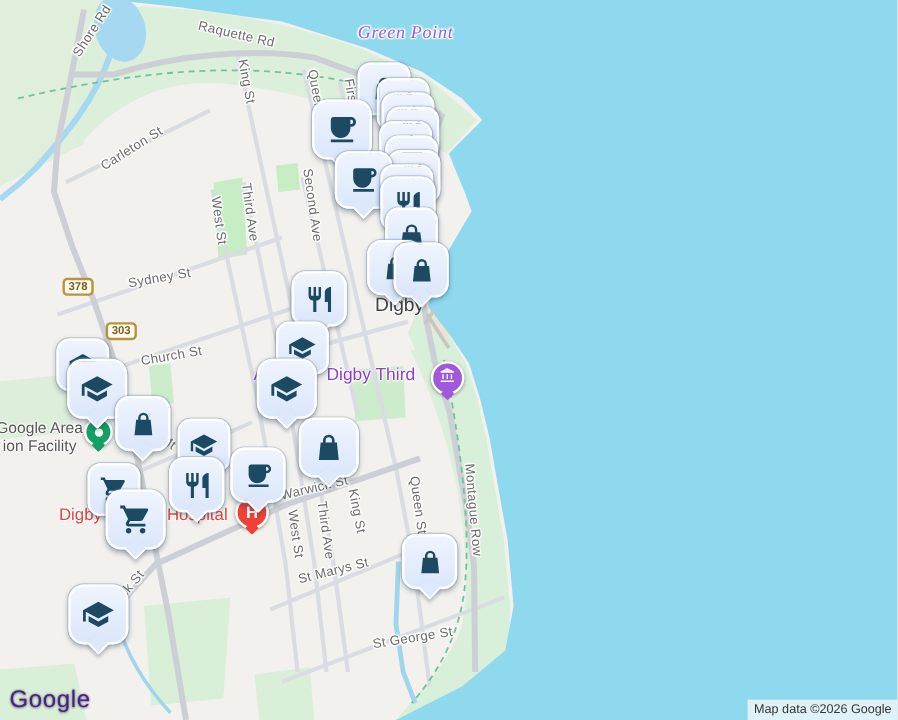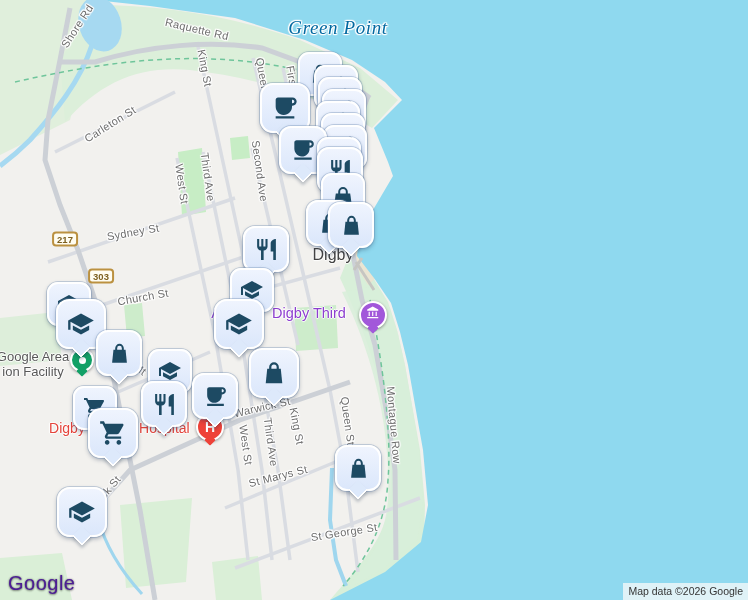--- a/index.html
+++ b/index.html
@@ -4,21 +4,21 @@
 <style>
   html,body{margin:0;padding:0;}
   #stage{position:relative;width:748px;height:600px;overflow:hidden;background:#f2f1ee;
     font-family:"Liberation Sans",sans-serif;cursor:default;}
   #tiles{position:absolute;left:0;top:0;z-index:1;}
   
   .rl{position:absolute;z-index:20;color:#6d6d6d;font-size:11px;white-space:nowrap;
     transform:translate(-50%,-50%);letter-spacing:.3px;
     text-shadow:-1px 0 1px #fff,1px 0 1px #fff,0 -1px 1px #fff,0 1px 1px #fff,
       -1px -1px 1px #fff,1px 1px 1px #fff,-1px 1px 1px #fff,1px -1px 1px #fff;}
-  .rl.nat{font-family:"Liberation Serif",serif;font-style:italic;font-size:19px;color:#0369a1;letter-spacing:.6px;}
+  .rl.nat{font-family:"Liberation Serif",serif;font-style:italic;font-size:15px;color:#8b5cf6;letter-spacing:.6px;}
   .shield{position:absolute;z-index:20;transform:translate(-50%,-50%);background:#fffdf2;
     border:2px solid #bb9140;border-radius:4px;color:#7d6020;font-size:9.5px;font-weight:bold;
     padding:0 3px;line-height:11px;}
   .city{position:absolute;z-index:21;transform:translate(-50%,-50%);font-size:16px;font-weight:500;color:#434343;
     text-shadow:-1px 0 1px #fff,1px 0 1px #fff,0 -1px 1px #fff,0 1px 1px #fff;}
   .poi-purple{position:absolute;z-index:21;transform:translate(-50%,-50%);font-size:14.5px;color:#8d3ecf;
     text-shadow:-1px 0 1px #fff,1px 0 1px #fff,0 -1px 1px #fff,0 1px 1px #fff;}
   .poi-gray{position:absolute;z-index:21;transform:translate(-50%,-50%);font-size:13px;color:#585858;text-align:center;
     text-shadow:-1px 0 1px #fff,1px 0 1px #fff,0 -1px 1px #fff,0 1px 1px #fff;}
   .poi-red{position:absolute;z-index:21;transform:translate(-50%,-50%);font-size:14px;font-weight:500;color:#e4443b;
@@ -129,21 +129,21 @@
       <div class="rl" style="left: 140px; top: 369px; transform: translate(-50%, -50%) rotate(35deg);">Mt</div>
       <div class="rl" style="left: 262px; top: 407px; transform: translate(-50%, -50%) rotate(-13deg);">Warwick St</div>
       <div class="rl" style="left: 246px; top: 445px; transform: translate(-50%, -50%) rotate(82deg);">West St</div>
       <div class="rl" style="left: 271px; top: 442px; transform: translate(-50%, -50%) rotate(82deg);">Third Ave</div>
       <div class="rl" style="left: 297px; top: 426px; transform: translate(-50%, -50%) rotate(79deg);">King St</div>
       <div class="rl" style="left: 348px; top: 421px; transform: translate(-50%, -50%) rotate(82deg);">Queen St</div>
       <div class="rl" style="left: 394px; top: 425px; transform: translate(-50%, -50%) rotate(85deg);">Montague Row</div>
       <div class="rl" style="left: 278px; top: 476px; transform: translate(-50%, -50%) rotate(-14deg);">St Marys St</div>
       <div class="rl" style="left: 110px; top: 487px; transform: translate(-50%, -50%) rotate(-50deg);">ck St</div>
       <div class="rl" style="left: 344px; top: 532px; transform: translate(-50%, -50%) rotate(-9deg);">St George St</div>
-      <div class="shield" style="left: 65px; top: 239px;">217</div>
+      <div class="shield" style="left: 65px; top: 239px;">378</div>
       <div class="shield" style="left: 101px; top: 276px;">303</div>
     </div>
   <div class="city" style="left:333px;top:255px;">Digby</div>
   <span class="poi-purple" style="position:absolute;left:216px;top:313px;">A</span>
   <div class="poi-purple" style="left:309px;top:313px;">Digby Third</div>
   <div class="poi-gray" style="left:33px;top:364px;">
     <div>Google Area</div>
     <div>ion Facility</div>
   </div>
   <div class="poi-red" style="left:67px;top:428px;">Digby</div>

